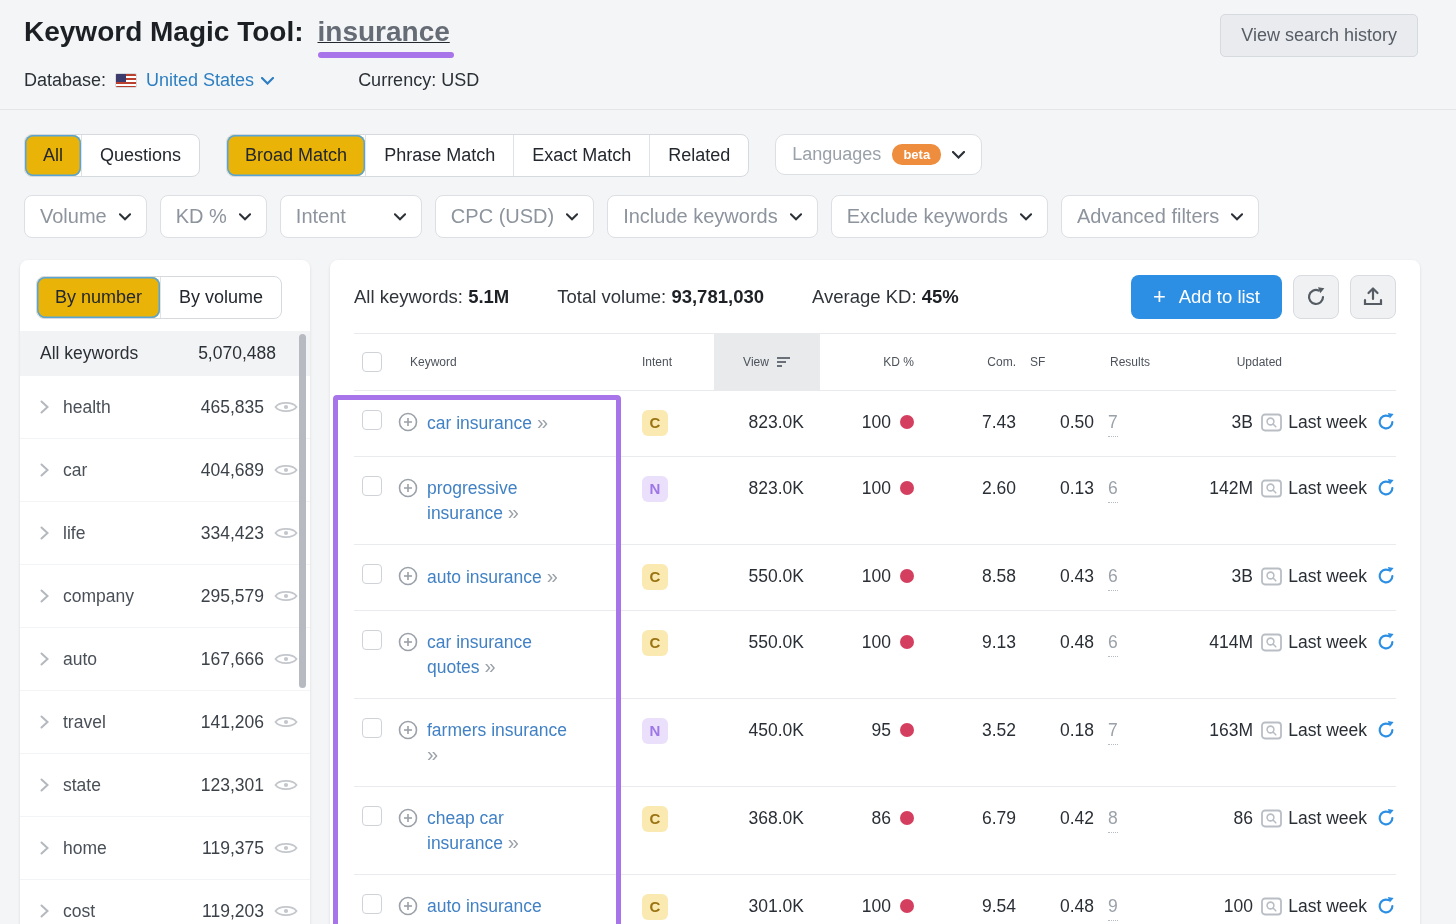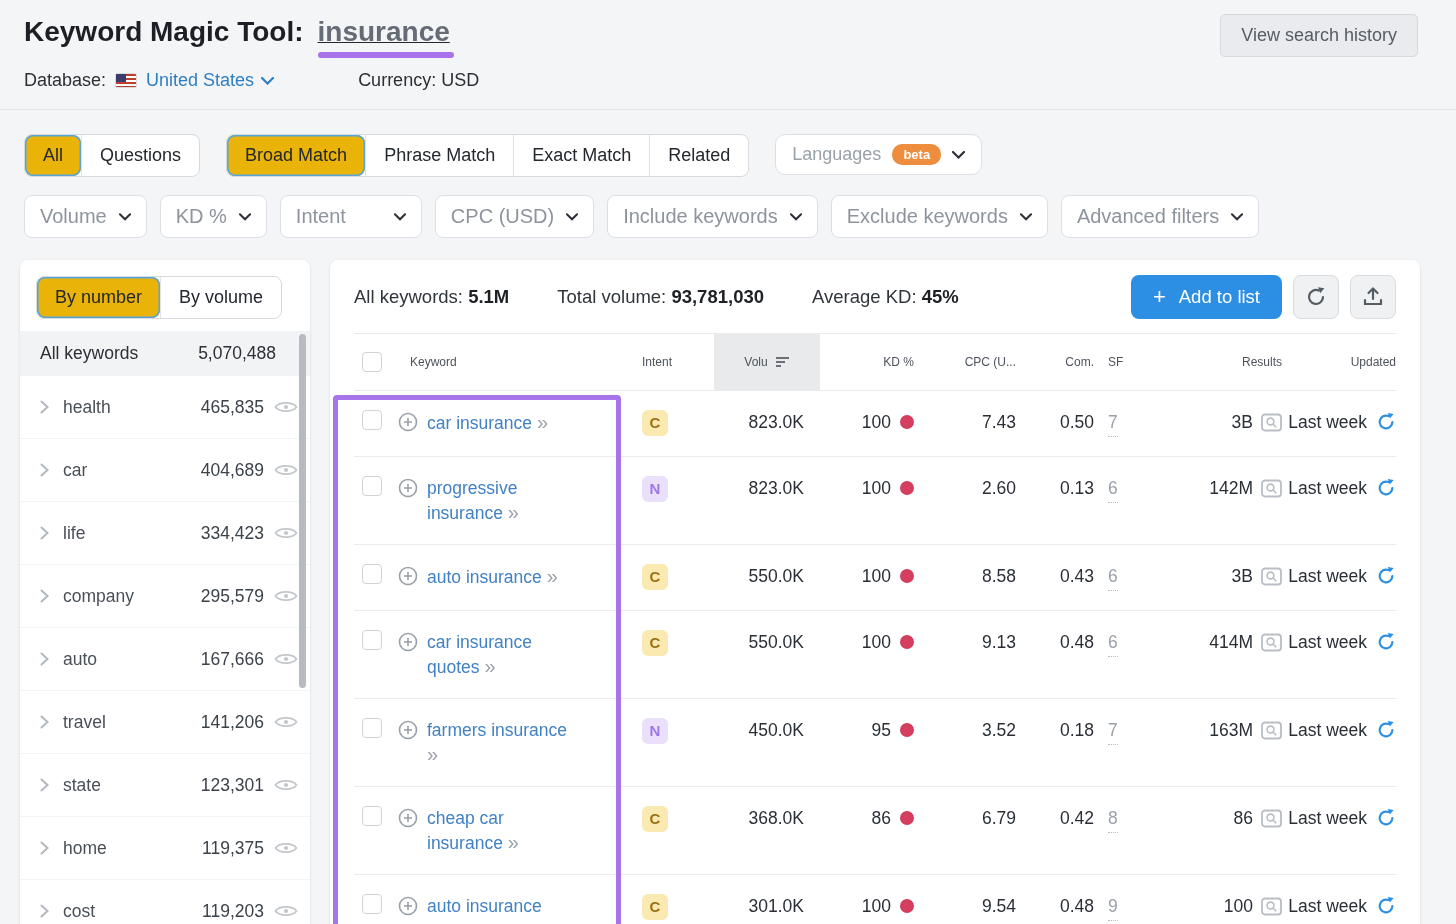--- a/index.html
+++ b/index.html
@@ -374,32 +374,29 @@
         <div class="th c-check">
             <span class="checkbox"></span>
           </div>
         <div class="th" style="padding-left:12px;">
             <span>Keyword</span>
           </div>
         <div class="th">
             <span>Intent</span>
           </div>
         <div class="th th-volume">
-          <span>Volu</span>
+          <span>View</span>
           <svg width="14" height="12" viewBox="0 0 14 12">
               <rect x="0" y="1" width="13" height="2" fill="#6a7077"></rect>
               <rect x="0" y="5" width="9" height="2" fill="#6a7077"></rect>
               <rect x="0" y="9" width="5" height="2" fill="#6a7077"></rect>
             </svg>
         </div>
         <div class="th t-right">
             <span>KD %</span>
-          </div>
-        <div class="th t-right">
-            <span>CPC (U...</span>
           </div>
         <div class="th t-right">
             <span>Com.</span>
           </div>
         <div class="th" style="padding-left:14px;">
             <span>SF</span>
           </div>
         <div class="th t-right">
             <span>Results</span>
           </div>

